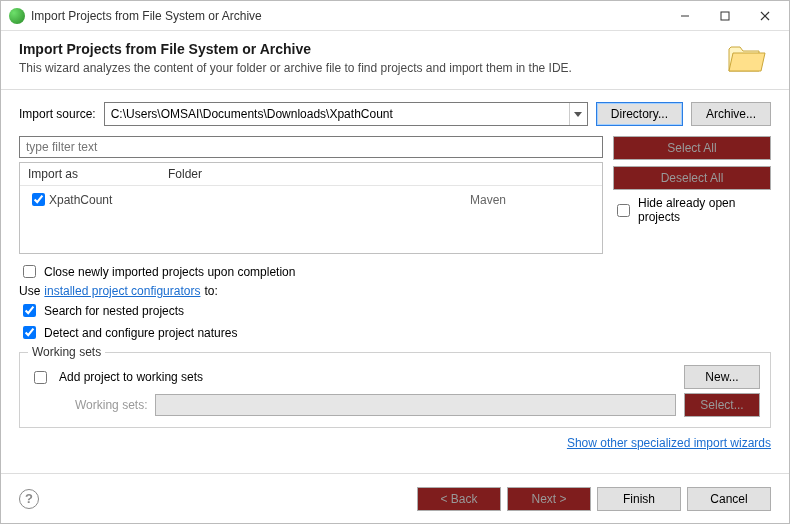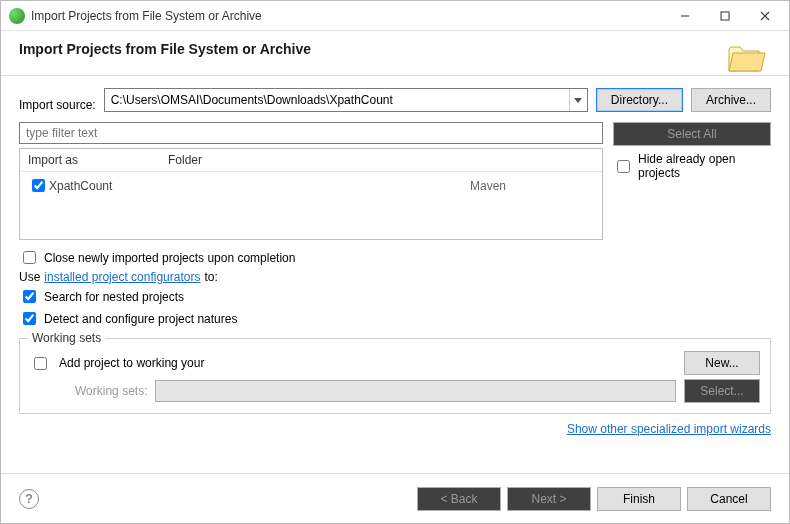--- a/index.html
+++ b/index.html
@@ -11,28 +11,28 @@
     .titlebar .title { flex: 1; font-size: 12px; color: #333; }
     .win-btn { width: 40px; height: 28px; display: flex; align-items: center; justify-content: center; cursor: pointer; }
 
     .header { padding: 10px 18px 14px 18px; border-bottom: 1px solid #ddd; position: relative; background: #fff; }
     .header h1 { margin: 0 0 4px 0; font-size: 14px; font-weight: bold; color: #1a1a1a; }
     .header p { margin: 0; font-size: 12px; color: #4a4a4a; }
     .header .folder-icon { position: absolute; right: 20px; top: 10px; }
 
     .content { padding: 12px 18px 2px 18px; }
 
-    .row-source { display: flex; align-items: flex-end; gap: 8px; margin-bottom: 10px; }
+    .row-source { display: flex; align-items: center; gap: 8px; margin-bottom: 10px; }
     .row-source label { white-space: nowrap; }
     .combo { flex: 1; height: 24px; border: 1px solid #7a7a7a; display: flex; align-items: center; background: #fff; }
     .combo input { flex: 1; border: none; padding: 0 6px; font-size: 12px; outline: none; }
     .combo .dd { width: 18px; height: 100%; display: flex; align-items: center; justify-content: center; border-left: 1px solid #ccc; cursor: pointer; }
 
     .btn { height: 24px; padding: 0 14px; border: 1px solid #adadad; background: #e1e1e1; font-size: 12px; cursor: pointer; display: inline-flex; align-items: center; justify-content: center; min-width: 76px; }
-    .btn:disabled { color: #999; background: #404040; cursor: default; }
+    .btn:disabled { color: #999; background: #7f1d1d; cursor: default; }
     .btn.highlight { border-color: #2b7de3; box-shadow: inset 0 0 0 1px #a3d0ff; }
 
     .body-grid { display: flex; gap: 10px; }
     .left-col { flex: 1; min-width: 0; }
     .right-col { width: 158px; display: flex; flex-direction: column; gap: 6px; }
 
     .filter { width: 100%; height: 22px; border: 1px solid #7a7a7a; padding: 0 6px; font-size: 12px; }
 
     .table-wrap { border: 1px solid #c0c0c0; margin-top: 4px; }
     .thead { display: flex; background: #fff; border-bottom: 1px solid #e5e5e5; }
@@ -89,20 +89,21 @@
     <div class="win-btn close">
       <svg width="10" height="10">
           <line x1="1" y1="1" x2="9" y2="9" stroke="#333" stroke-width="1.2"></line>
           <line x1="9" y1="1" x2="1" y2="9" stroke="#333" stroke-width="1.2"></line>
         </svg>
     </div>
   </div>
 
   <div class="header">
     <h1>Import Projects from File System or Archive</h1>
+    <p>This wizard analyzes the content of your folder or archive file to find projects and import them in the IDE.</p>
     <div class="folder-icon">
       <svg width="42" height="34" viewBox="0 0 42 34">
         <path d="M2 8 L2 30 L32 30 L32 10 L16 10 L13 6 L4 6 Z" fill="#fff4c2" stroke="#caa63a" stroke-width="1"></path>
         <path d="M6 12 L38 12 L34 30 L2 30 Z" fill="#ffe08a" stroke="#caa63a" stroke-width="1"></path>
       </svg>
     </div>
   </div>
 
   <div class="content">
 
@@ -131,20 +132,21 @@
               <input type="checkbox" class="chk" checked="" style="">
               <span style="color:#444">XpathCount</span>
             </div>
             <div class="td import-c" style="color:#666">Maven</div>
           </div>
           <div class="aux-empty"></div>
         </div>
       </div>
       <div class="right-col">
         <button class="btn" disabled="" style="width:100%">Select All</button>
+        <button class="btn" disabled="" style="width:100%">Deselect All</button>
         <div class="opt-line">
           <input type="checkbox" class="chk" style="">
           <span>Hide already open projects</span>
         </div>
       </div>
     </div>
 
     <div class="options">
       <div class="opt-line">
         <input type="checkbox" class="chk" style="">
@@ -162,21 +164,21 @@
       <div class="opt-line">
         <input type="checkbox" class="chk" checked="" style="">
         <span>Detect and configure project natures</span>
       </div>
     </div>
 
     <div class="fieldset">
       <div class="legend">Working sets</div>
       <div class="ws-row">
         <input type="checkbox" class="chk" style="">
-        <span style="flex:1">Add project to working your</span>
+        <span style="flex:1">Add project to working sets</span>
         <button class="btn">New...</button>
       </div>
       <div class="ws-row">
         <span class="ws-label">Working sets:</span>
         <div class="ws-select"></div>
         <button class="btn" disabled="">Select...</button>
       </div>
     </div>
 
     <div class="speciallink">

